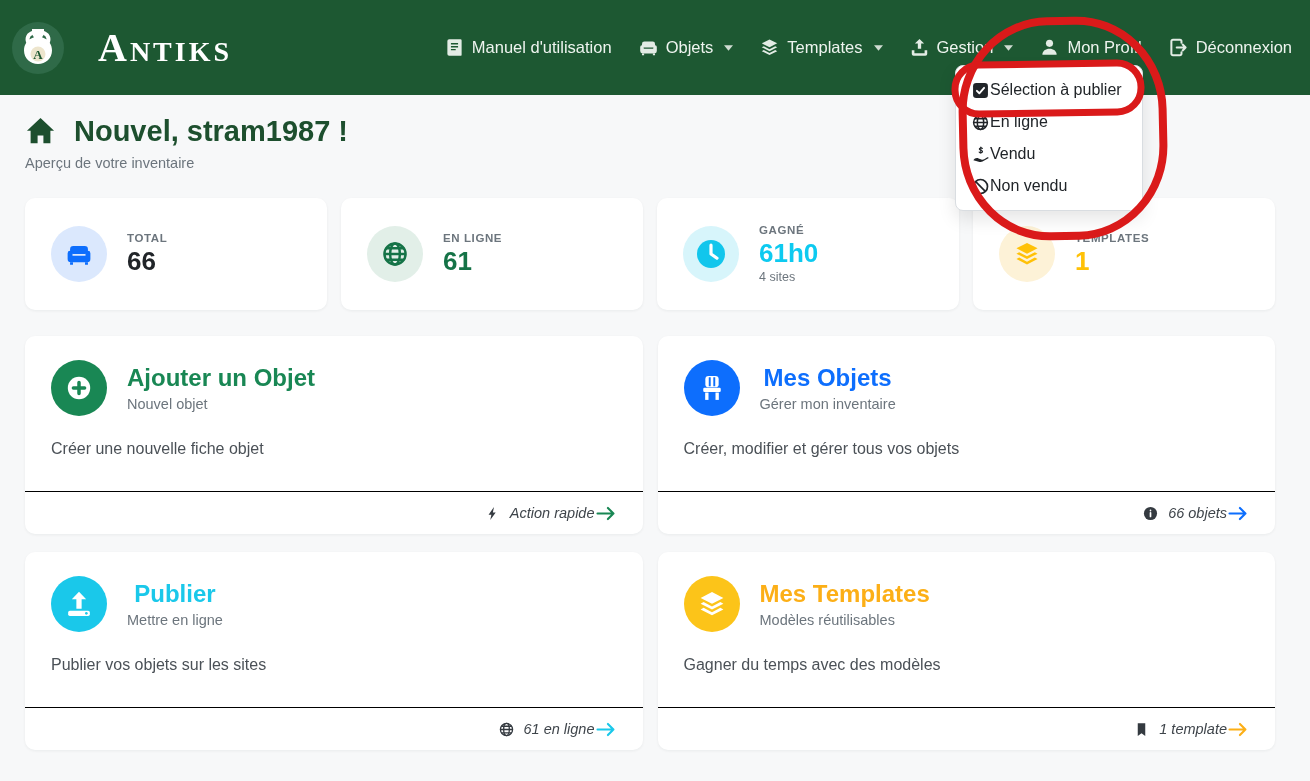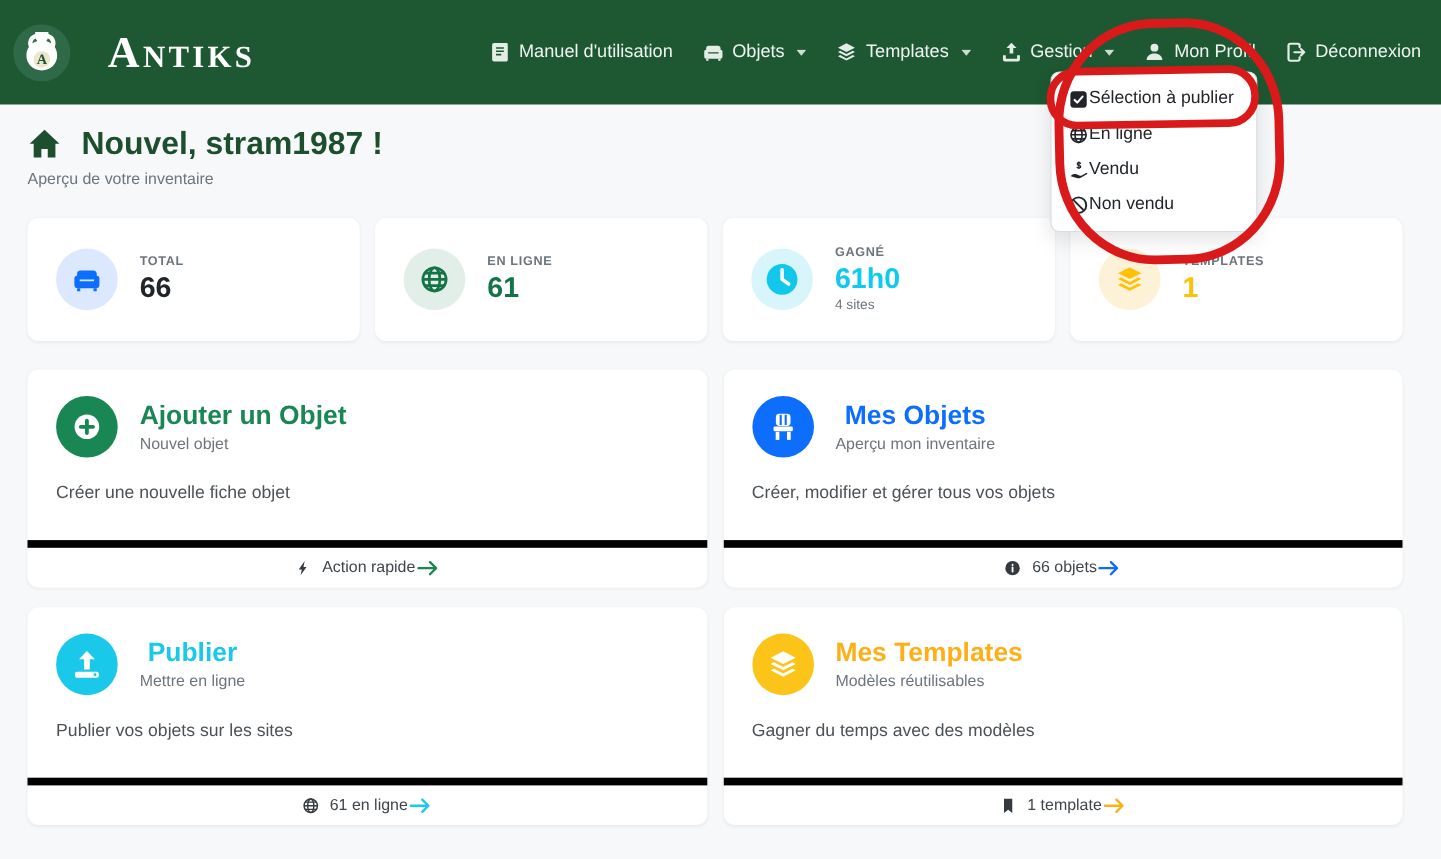--- a/index.html
+++ b/index.html
@@ -73,22 +73,22 @@
   .bc-green { background:#198754; }
   .bc-blue  { background:#0d6efd; }
   .bc-cyan  { background:#1ac8ea; }
   .bc-amber { background:#fcc419; }
   .card-title { font-size:24px; font-weight:700;text-align:center; }
   .t-green { color:#198754; } .t-blue { color:#0d6efd; } .t-cyan { color:#1ac8ea; } .t-amber { color:#fcb information-:#fcb; }
   .t-amber { color:#fcaf17; }
   .card-sub { margin-top:4px; font-size:14.5px; color:#6c757d; }
   .card-desc { margin-top:24px; font-size:16px; color:#4b5157; }
   .card-footer {
-    border-top:7px solid #000000; height:43px; padding:0 26px;
-    display:flex; align-items:center; justify-content:center;
+    border-top:1px solid #000000; height:43px; padding:0 26px;
+    display:flex; align-items:center; justify-content:flex-end;font-style:italic;
   }
   .foot-left { display:flex; align-items:center; gap:10px; color:#3f454b; font-size:14.5px; }
   .foot-left svg { width:15px; height:15px; color:#343a40; }
   .arrow { width:22px; height:17px; }
   .a-green { color:#198754; } .a-blue { color:#0d6efd; } .a-cyan { color:#1ac8ea; } .a-amber { color:#fcaf17; }
 
   
   .dropdown {
     position:absolute; left:955px; top:65px; width:188px; background:#fff;
     border:1px solid #d9dde1; border-radius:8px; padding:8px 0;
@@ -281,21 +281,21 @@
             <svg viewBox="0 0 16 16">
               <rect x="4.2" y="1.2" width="7.6" height="6.4" rx="1.8" fill="#fff"></rect>
               <path d="M6.7 1.8v5.2M9.3 1.8v5.2" stroke="#0d6efd" stroke-width="1.1"></path>
               <rect x="3" y="7.8" width="10" height="2.5" rx="0.7" fill="#fff"></rect>
               <rect x="4.1" y="10.6" width="1.9" height="4.2" fill="#fff"></rect>
               <rect x="10" y="10.6" width="1.9" height="4.2" fill="#fff"></rect>
             </svg>
           </div>
           <div>
             <div class="card-title t-blue">Mes Objets</div>
-            <div class="card-sub">Aperçu mon inventaire</div>
+            <div class="card-sub">Gérer mon inventaire</div>
           </div>
         </div>
         <div class="card-desc">Créer, modifier et gérer tous vos objets</div>
       </div>
       <div class="card-footer">
         <div class="foot-left">
           <svg viewBox="0 0 16 16">
             <circle cx="8" cy="8" r="7" fill="#343a40"></circle>
             <path d="M8 7.2v4M8 4.7v.2" stroke="#fff" stroke-width="1.8" stroke-linecap="round"></path>
           </svg>

